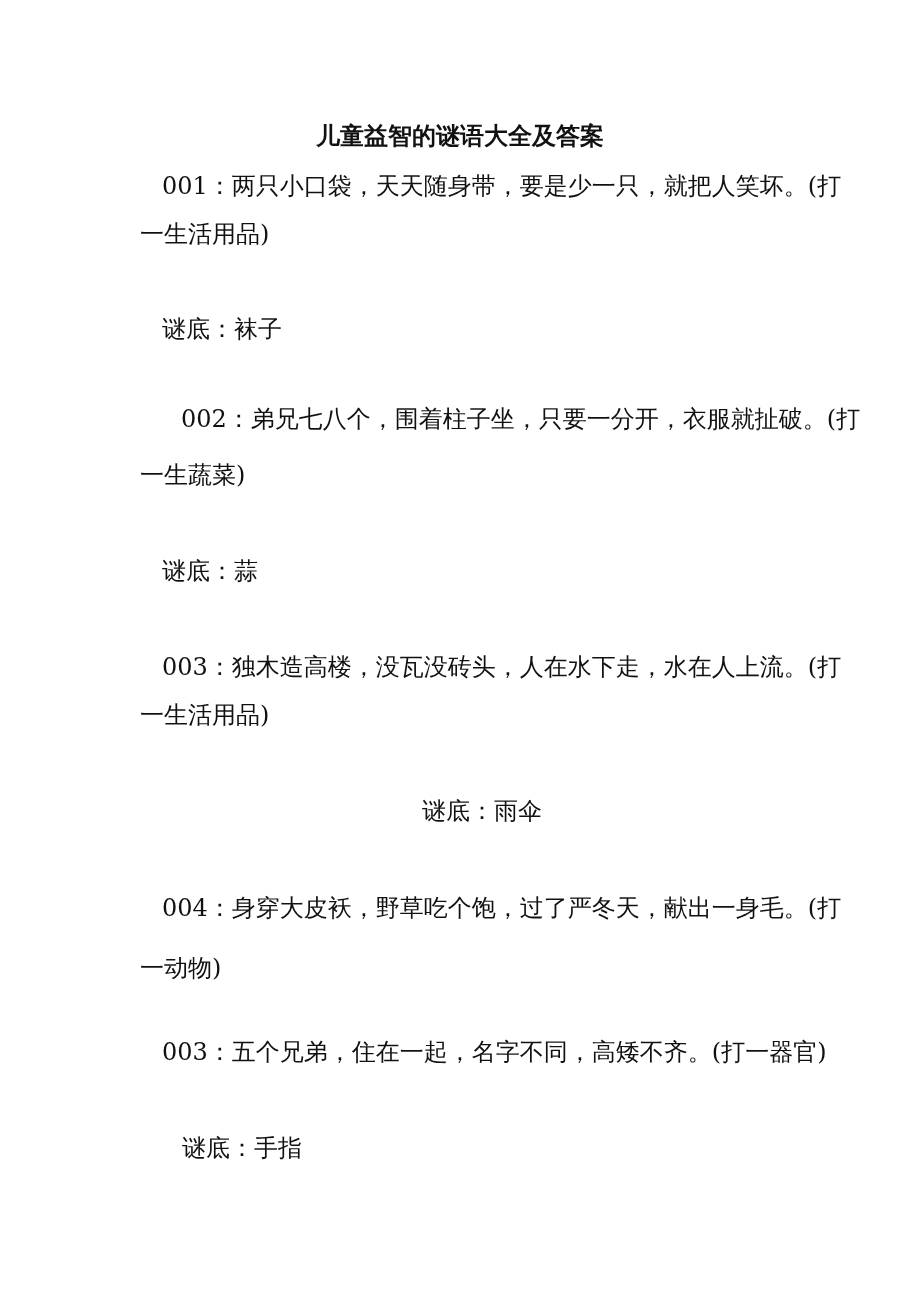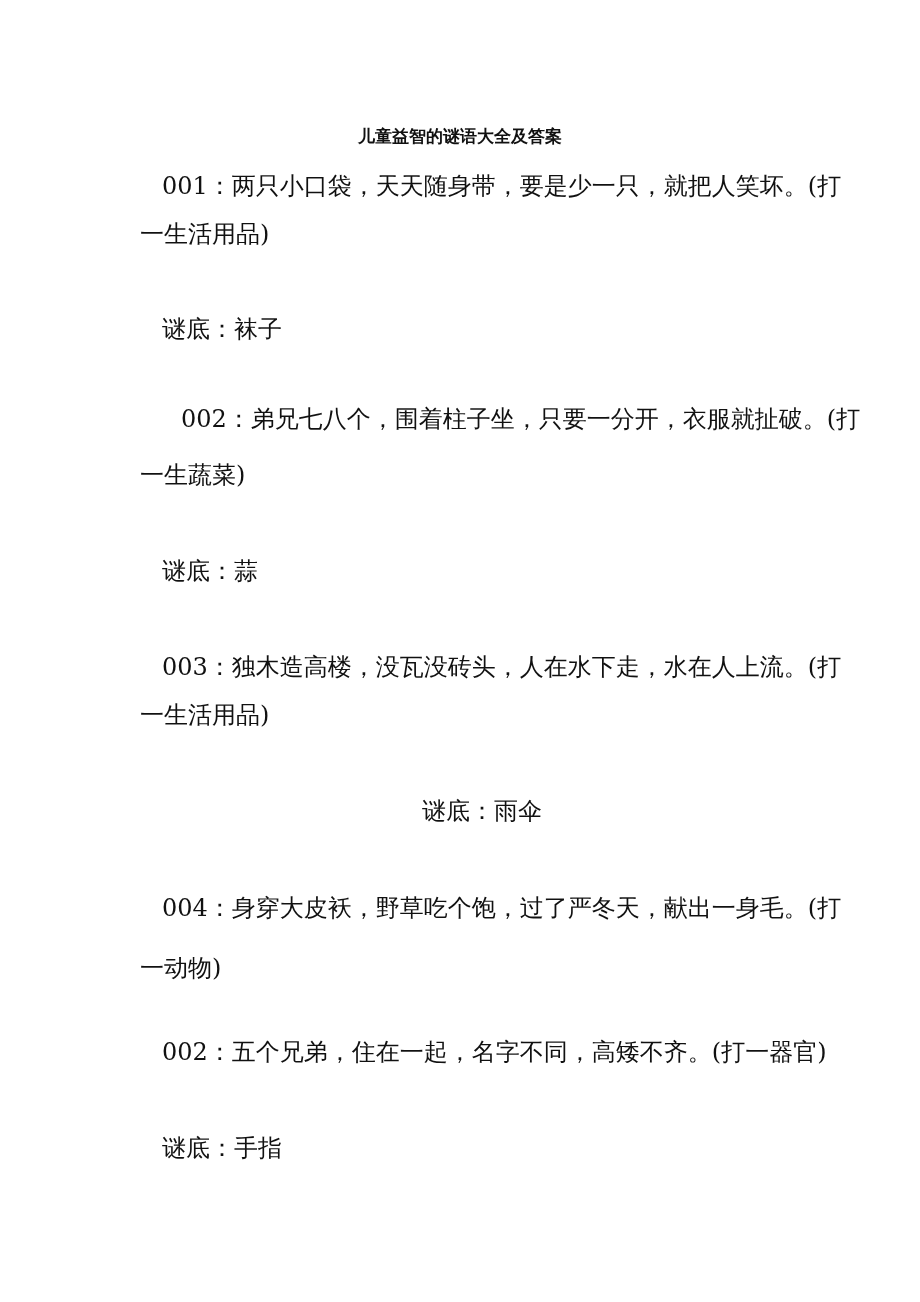--- a/index.html
+++ b/index.html
@@ -1,20 +1,20 @@
 <!DOCTYPE html>
 <html><head>
 <meta charset="utf-8">
 <style>
   html, body { margin: 0; padding: 0; background: #ffffff; }
   body { width: 920px; height: 1302px; position: relative; overflow: hidden;
          font-family: "DejaVu Serif", "Liberation Serif", serif; color: #111111; }
   .page { position: absolute; left: 0; top: 0; width: 920px; height: 1302px; }
   .title { position: absolute; top: 118px; left: 0; width: 920px; text-align: center;
-           font-size: 17px; font-weight: bold; letter-spacing: 0px; line-height: 36px;
+           font-size: 24px; font-weight: bold; letter-spacing: 0px; line-height: 36px;
            font-family: "DejaVu Sans", "Liberation Sans", sans-serif; }
   .line { position: absolute; left: 140px; width: 640px; font-size: 24px; line-height: 30px; white-space: nowrap; }
   .indent { left: 162px; }
 </style>
 </head>
 <body>
 
 <div class="page">
   <div class="title">儿童益智的谜语大全及答案</div>
 
@@ -26,15 +26,15 @@
   <div class="line indent" style="top:556px;">谜底：蒜</div>
   <div class="line" style="top:460px;">一生蔬菜)</div>
 
   <div class="line indent" style="top:652px;">003：独木造高楼，没瓦没砖头，人在水下走，水在人上流。(打</div>
   <div class="line" style="top:700px;">一生活用品)</div>
   <div class="line indent" style="top:796px;text-align:center;">谜底：雨伞</div>
 
   <div class="line indent" style="top:893px;">004：身穿大皮袄，野草吃个饱，过了严冬天，献出一身毛。(打</div>
   <div class="line" style="top:953px;">一动物)</div>
 
-  <div class="line indent" style="top:1037px;">002：五个兄弟，住在一起，名字不同，高矮不齐。(打一器官)</div>
-  <div class="line indent" style="top:1133px;">谜底：手指</div>
+  <div class="line indent" style="top:1037px;">003：五个兄弟，住在一起，名字不同，高矮不齐。(打一器官)</div>
+  <div class="line indent" style="top:1133px;margin-left:20px;">谜底：手指</div>
 </div>
 
 </body></html>

